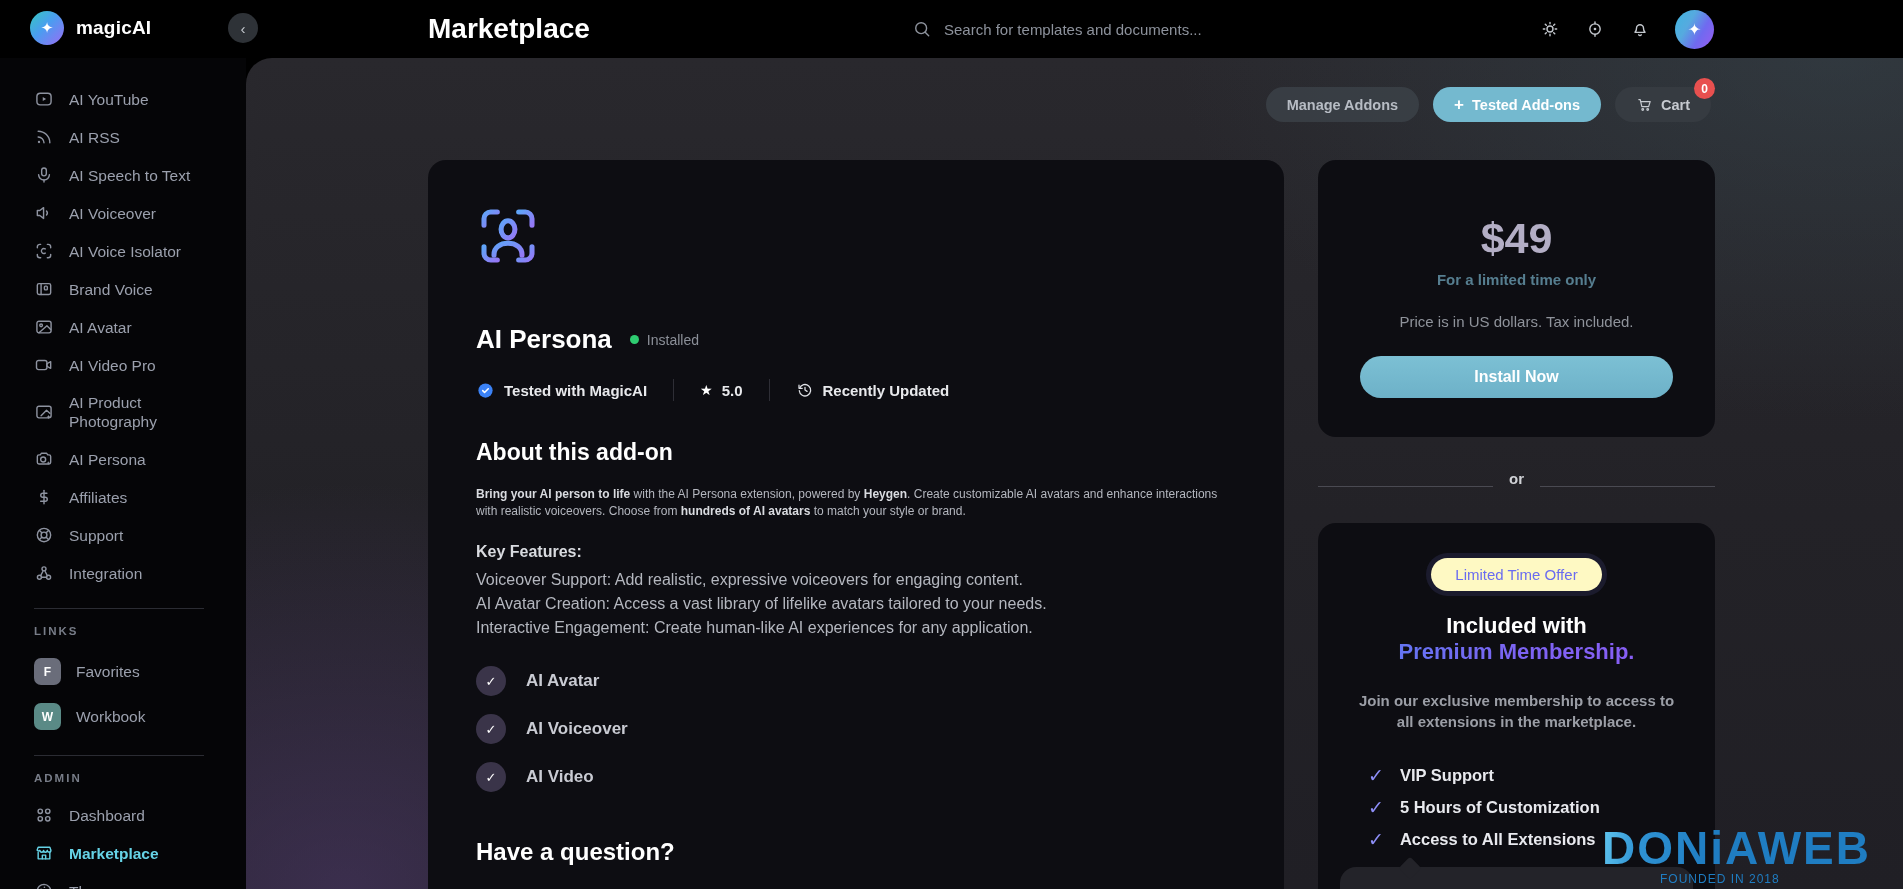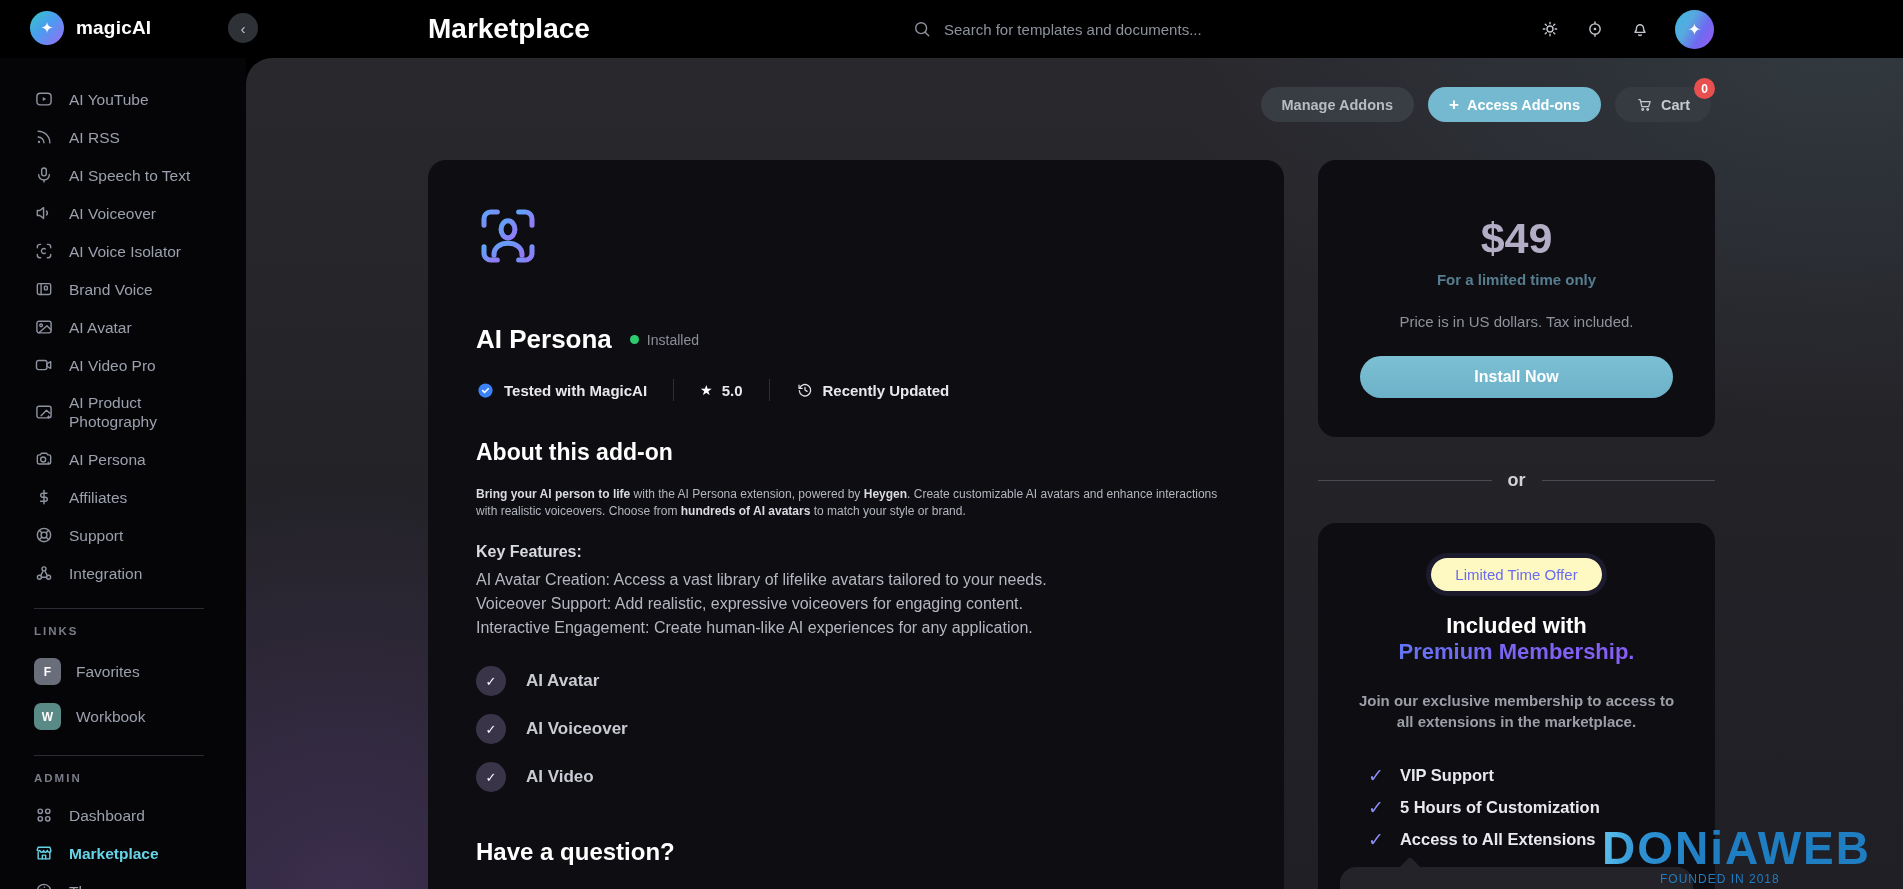--- a/index.html
+++ b/index.html
@@ -91,22 +91,22 @@
   
   .offer-card { position:absolute; left:1072px; top:102px; width:397px; height:277px;
     background:#0d0d12; border-radius:18px; text-align:center; padding-top:34px; }
   .offer-title { color:#fff; font-size:17px; font-weight:bold; }
   .offer-price { color:#b3aec5; font-size:43px; font-weight:600; margin-top:20px; }
   .offer-sub { color:#567e90; font-size:15px; font-weight:bold; margin-top:8px; }
   .offer-note { color:#8f939b; font-size:15px; margin-top:25px; }
   .install-btn { margin:26px auto 0; width:313px; height:42px; border-radius:999px;
     background:linear-gradient(180deg,#7cc0d4,#6db1c8); color:#fff; font-size:16px; font-weight:bold;
     display:flex; align-items:center; justify-content:center; cursor:pointer; }
-  .or-divider { position:absolute; left:1072px; top:412px; width:397px; display:flex; align-items:center; gap:16px;
-    color:#d0d2d6; font-size:18px; font-weight:bold; }
+  .or-divider { position:absolute; left:1072px; top:412px; width:397px; display:flex; align-items:flex-end; gap:16px;
+    color:#d0d2d6; font-size:15px; font-weight:bold; }
   .or-divider::before,.or-divider::after { content:""; flex:1; height:1px; background:#4a4a52; }
 
   .premium-card { position:absolute; left:1072px; top:465px; width:397px; height:460px;
     background:#0d0d12; border-radius:18px; text-align:center; padding:35px 30px 0; }
   .ltd-badge { display:inline-block; background:#fef9c3; color:#6a6cf0; font-size:15px;
     padding:8px 24px; border-radius:999px; box-shadow:0 0 0 5px rgba(130,132,245,.12); }
   .prem-h1 { color:#fff; font-size:22px; font-weight:bold; margin-top:22px; }
   .prem-h2 { font-size:22px; font-weight:bold;
     background:linear-gradient(90deg,#5a7cf2,#7c64f3,#8d5cf6);
     -webkit-background-clip:text; background-clip:text; color:transparent; }
@@ -313,21 +313,21 @@
   </div>
 
   <div class="content">
 
     <div class="toolbar">
       <div class="pill manage">
         <span>Manage Addons</span>
       </div>
       <div class="pill browse">
         <span style="font-size:17px;">+</span>
-        <span>Access Add-ons</span>
+        <span>Tested Add-ons</span>
       </div>
       <div class="pill cart">
         <svg class="icn" style="width:17px;height:17px;" viewBox="0 0 24 24">
             <circle cx="9.5" cy="19" r="1.2"></circle>
             <circle cx="16.5" cy="19" r="1.2"></circle>
             <path d="M4 5h2l2.2 10h9.6L20 8H7"></path>
           </svg>
         <span>Cart</span>
         <span class="cart-badge">0</span>
       </div>
@@ -380,22 +380,22 @@
           <span>Recently Updated</span>
         </div>
       </div>
 
       <div class="about-h">About this add-on</div>
 
       <p class="para"><b>Bring your AI person to life</b><span> with the AI Persona extension, powered by </span><b>Heygen</b><span>. Create customizable AI avatars and enhance interactions with realistic voiceovers. Choose from </span><b>hundreds of AI avatars</b><span> to match your style or brand.</span></p>
 
       <div class="kf-head">Key Features:</div>
       <div class="kf-block">
+        <p class="kf-line">Voiceover Support: Add realistic, expressive voiceovers for engaging content.</p>
         <p class="kf-line">AI Avatar Creation: Access a vast library of lifelike avatars tailored to your needs.</p>
-        <p class="kf-line">Voiceover Support: Add realistic, expressive voiceovers for engaging content.</p>
         <p class="kf-line">Interactive Engagement: Create human-like AI experiences for any application.</p>
       </div>
 
       <div class="includes">
         <div class="inc-row">
           <span class="inc-check">✓</span>
           <span class="inc-label">AI Avatar</span>
         </div>
         <div class="inc-row">
           <span class="inc-check">✓</span>

